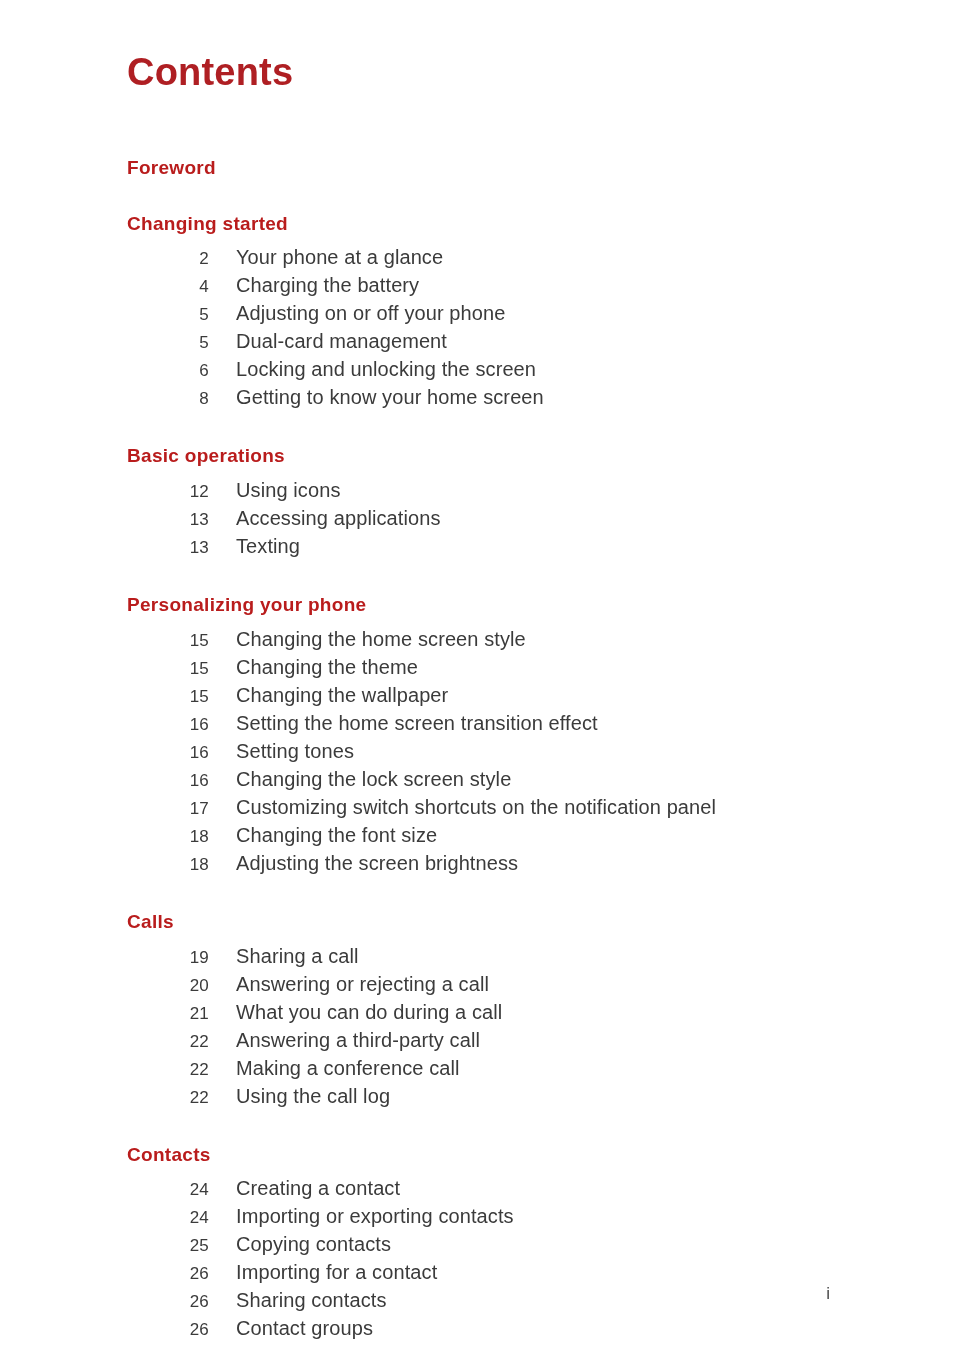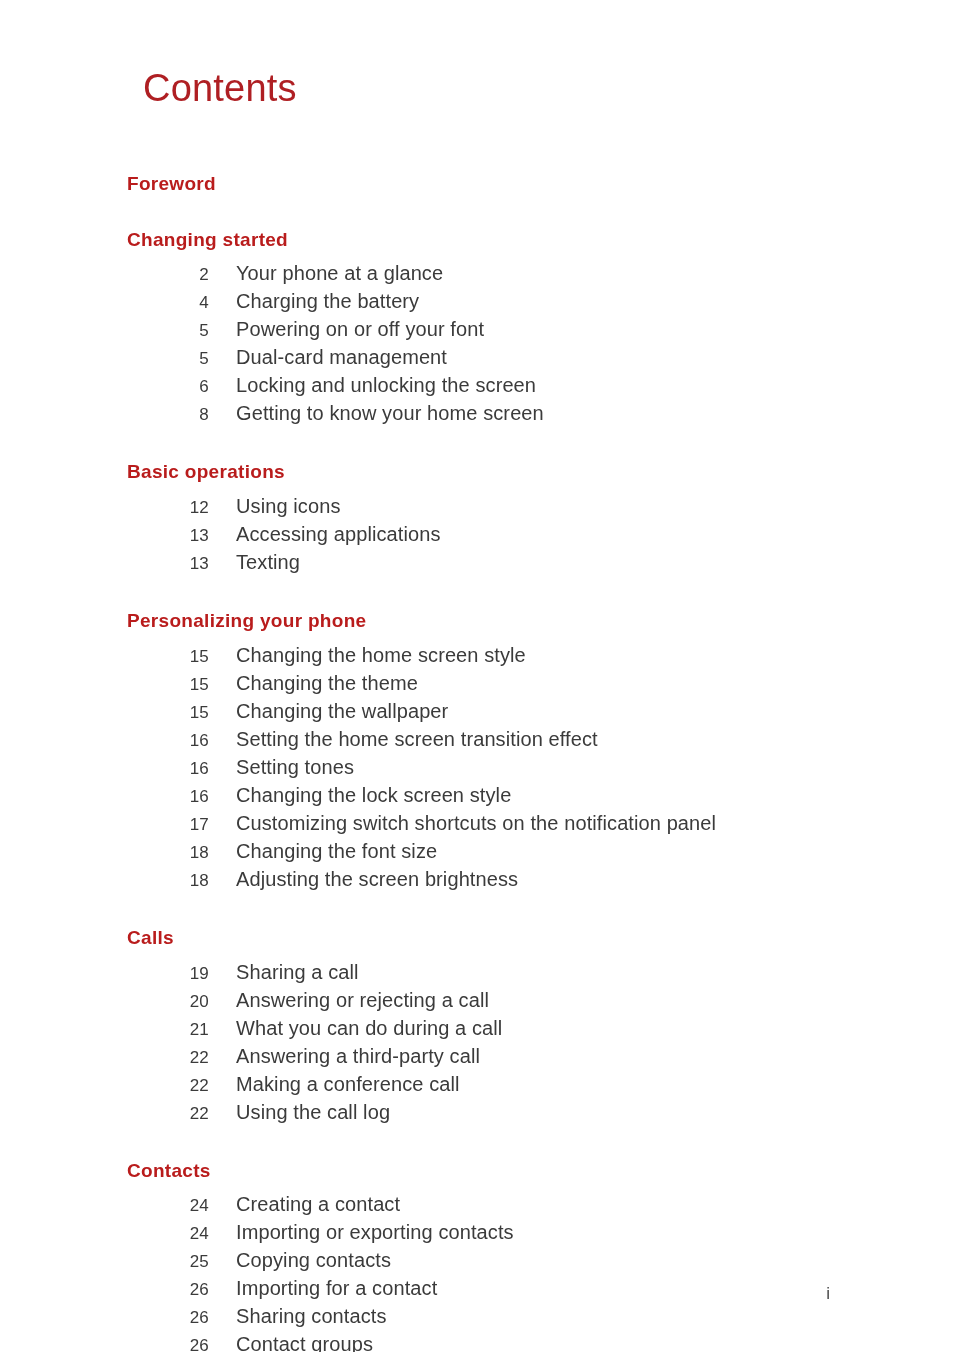--- a/index.html
+++ b/index.html
@@ -20,24 +20,24 @@
 
   .content-area {
     position: absolute;
     left: 127px;
     top: 0;
     width: 700px;
   }
 
   .doc-title {
     font-size: 38px;
-    font-weight: normal;
+    font-weight: bold;
     color: #af1f23;
     letter-spacing: 0.2px;
-    margin: 16px;
+    margin: 0;
     padding-top: 52px;
     line-height: 1.1;
   }
 
   .sections {
     margin-top: 62px;
   }
 
   .section {
     margin-bottom: 0;
@@ -116,21 +116,21 @@
             <li class="entry">
               <span class="entry-page">2</span>
               <span class="entry-title">Your phone at a glance</span>
             </li>
             <li class="entry">
               <span class="entry-page">4</span>
               <span class="entry-title">Charging the battery</span>
             </li>
             <li class="entry">
               <span class="entry-page">5</span>
-              <span class="entry-title">Powering on or off your font</span>
+              <span class="entry-title">Adjusting on or off your phone</span>
             </li>
             <li class="entry">
               <span class="entry-page">5</span>
               <span class="entry-title">Dual-card management</span>
             </li>
             <li class="entry">
               <span class="entry-page">6</span>
               <span class="entry-title">Locking and unlocking the screen</span>
             </li>
             <li class="entry">

